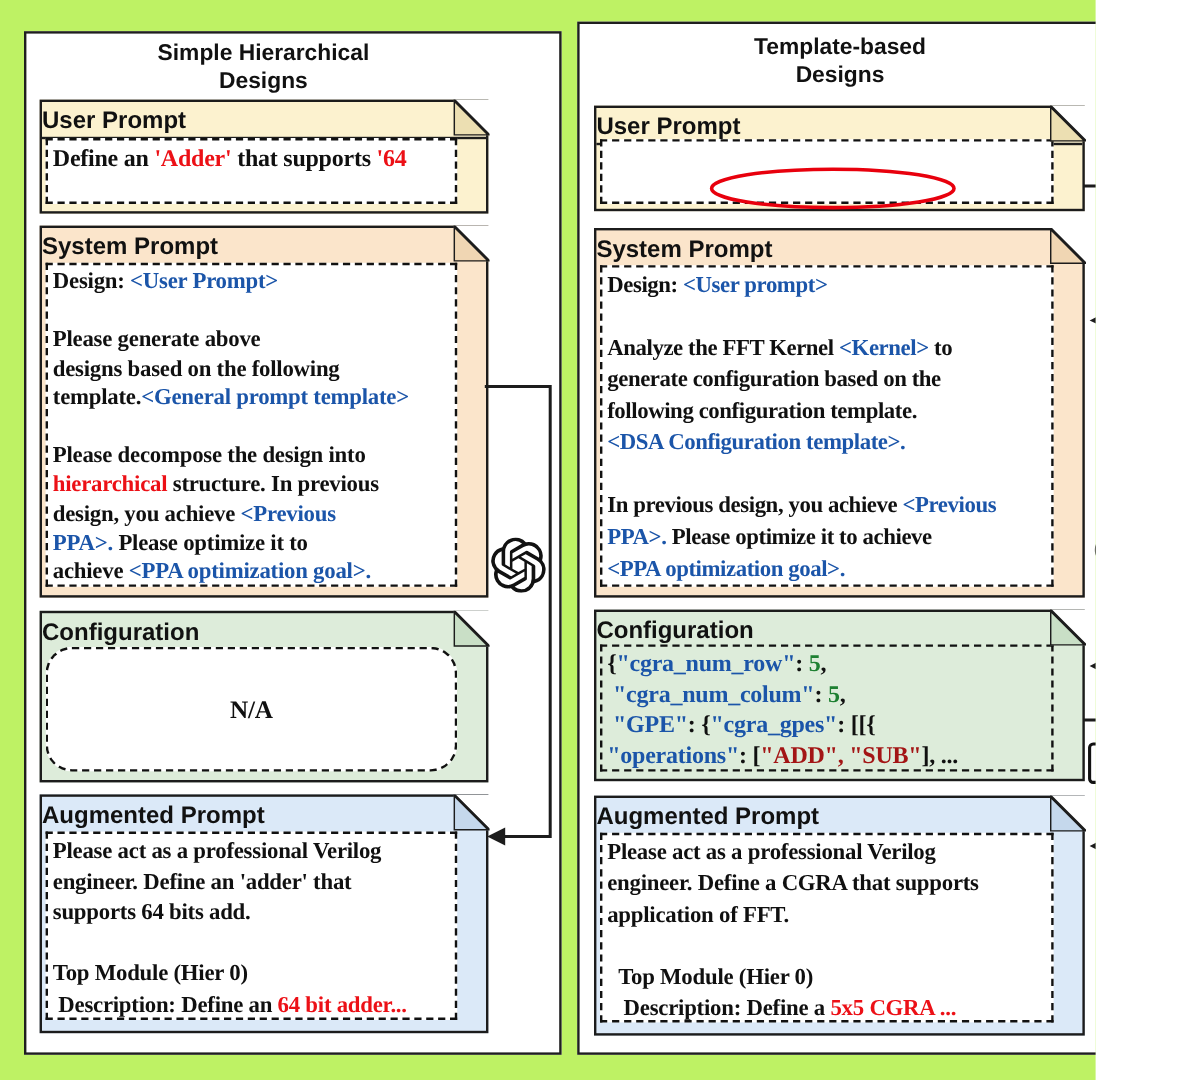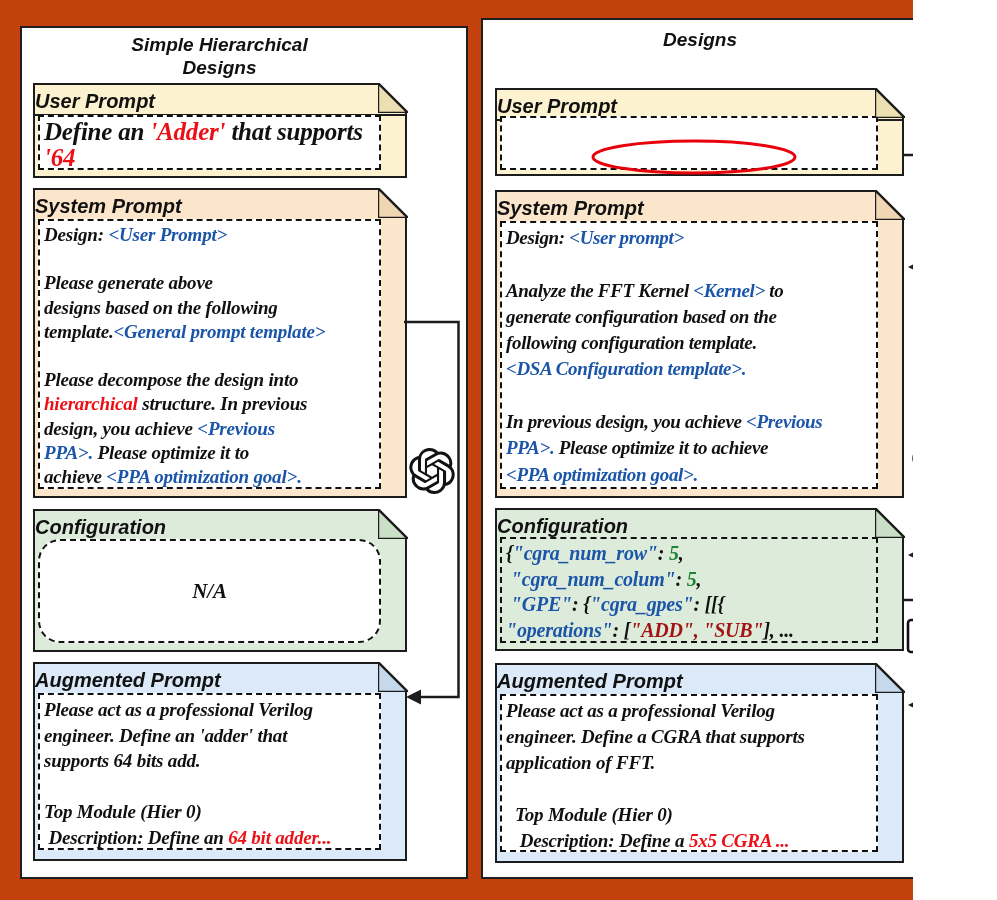--- a/index.html
+++ b/index.html
@@ -1,17 +1,17 @@
 <!DOCTYPE html>
 <html><head>
 <meta charset="utf-8">
 <style>
   html,body{margin:0;padding:0;background:#ffffff;}
-  #stage{position:relative;width:913px;height:900px;background:#c2410c;overflow:hidden;
-         font-family:"Liberation Serif",serif;font-style:italic;}
+  #stage{position:relative;width:913px;height:900px;background:#bef264;overflow:hidden;
+         font-family:"Liberation Serif",serif;}
   .panel{position:absolute;border:2.5px solid #1f1f1f;background:#ffffff;}
   .col-title{position:absolute;text-align:center;font-family:"Liberation Sans",sans-serif;
              font-weight:bold;font-size:19px;line-height:23px;color:#111;}
   .note{position:absolute;border:2.5px solid #1c1c1c;}
   .fold{position:absolute;top:-2.5px;right:-2.5px;width:30px;height:30px;display:block;}
   .note-header{position:relative;text-align:left;font-family:"Liberation Sans",sans-serif;
                font-weight:bold;font-size:20px;line-height:25px;color:#111;padding-top:4px;}
   .note-header.underlined{border-bottom:2.5px solid #1c1c1c;}
   .note-body{position:absolute;left:3px;right:24px;border:2.2px dashed #111;background:#ffffff;
              font-weight:bold;color:#101010;letter-spacing:-0.2px;white-space:pre-wrap;
@@ -37,21 +37,21 @@
 
   <div class="panel" style="left:20px;top:26px;width:444px;height:849px;"></div>
 
   <div class="col-title" style="left:33px;top:33px;width:373px;">
     <div>Simple Hierarchical</div>
     <div>Designs</div>
   </div>
 
   <div class="note" style="left:33px;top:83px;width:370px;height:91px;background:#fcf2cf;">
     <div class="note-header underlined">User Prompt</div>
-    <div class="note-body" style="top:30px;bottom:6px;font-size:25px;line-height:26px;"><div class="tline"><span>Define an </span><span class="c-red">'Adder'</span><span> that supports </span><span class="c-red">'64</span></div></div>
+    <div class="note-body" style="top:30px;bottom:6px;font-size:20px;line-height:26px;"><div class="tline"><span>Define an </span><span class="c-red">'Adder'</span><span> that supports </span><span class="c-red">'64</span></div></div>
     <svg class="fold" viewBox="0 0 30 30">
       <polygon points="0,0 30,0 30,30" fill="#ffffff"></polygon>
       <polygon points="0,0 30,30 0,30" fill="#ecdfb2" stroke="#1c1c1c" stroke-width="2.4"></polygon>
     </svg>
   </div>
 
   <div class="note" style="left:33px;top:188px;width:370px;height:306px;background:#fbe5cb;">
     <div class="note-header">System Prompt</div>
     <div class="note-body" style="top:29px;bottom:7px;font-size:19px;line-height:24.2px;"><div class="tline"><span>Design: </span><span class="c-blue">&lt;User Prompt&gt;</span></div><div class="tline">&nbsp;</div><div class="tline"><span>Please generate above</span></div><div class="tline"><span>designs based on the following</span></div><div class="tline"><span>template.</span><span class="c-blue">&lt;General prompt template&gt;</span></div><div class="tline">&nbsp;</div><div class="tline"><span>Please decompose the design into</span></div><div class="tline"><span class="c-red">hierarchical</span><span> structure. In previous</span></div><div class="tline"><span>design, you achieve </span><span class="c-blue">&lt;Previous</span></div><div class="tline"><span class="c-blue">PPA&gt;.</span><span> Please optimize it to</span></div><div class="tline"><span>achieve </span><span class="c-blue">&lt;PPA optimization goal&gt;.</span></div></div>
     <svg class="fold" viewBox="0 0 30 30">
@@ -74,20 +74,21 @@
     <div class="note-body" style="top:29px;bottom:9px;font-size:19px;line-height:25.5px;"><div class="tline"><span>Please act as a professional Verilog</span></div><div class="tline"><span>engineer. Define an 'adder' that</span></div><div class="tline"><span>supports 64 bits add.</span></div><div class="tline">&nbsp;</div><div class="tline"><span>Top Module (Hier 0)</span></div><div class="tline"><span> Description: Define an </span><span class="c-red">64 bit adder...</span></div></div>
     <svg class="fold" viewBox="0 0 30 30">
       <polygon points="0,0 30,0 30,30" fill="#ffffff"></polygon>
       <polygon points="0,0 30,30 0,30" fill="#c5d8ec" stroke="#1c1c1c" stroke-width="2.4"></polygon>
     </svg>
   </div>
 
   <div class="panel" style="left:481px;top:18px;width:484px;height:857px;"></div>
 
   <div class="col-title" style="left:495px;top:28px;width:410px;">
+    <div>Template-based</div>
     <div>Designs</div>
   </div>
 
   <div class="note" style="left:495px;top:88px;width:405px;height:84px;background:#fcf2cf;">
     <div class="note-header underlined">User Prompt</div>
     <div class="note-body" style="top:26px;bottom:4px;font-size:19.5px;line-height:27px;">
       
       
     </div>
     <svg class="fold" viewBox="0 0 30 30">

